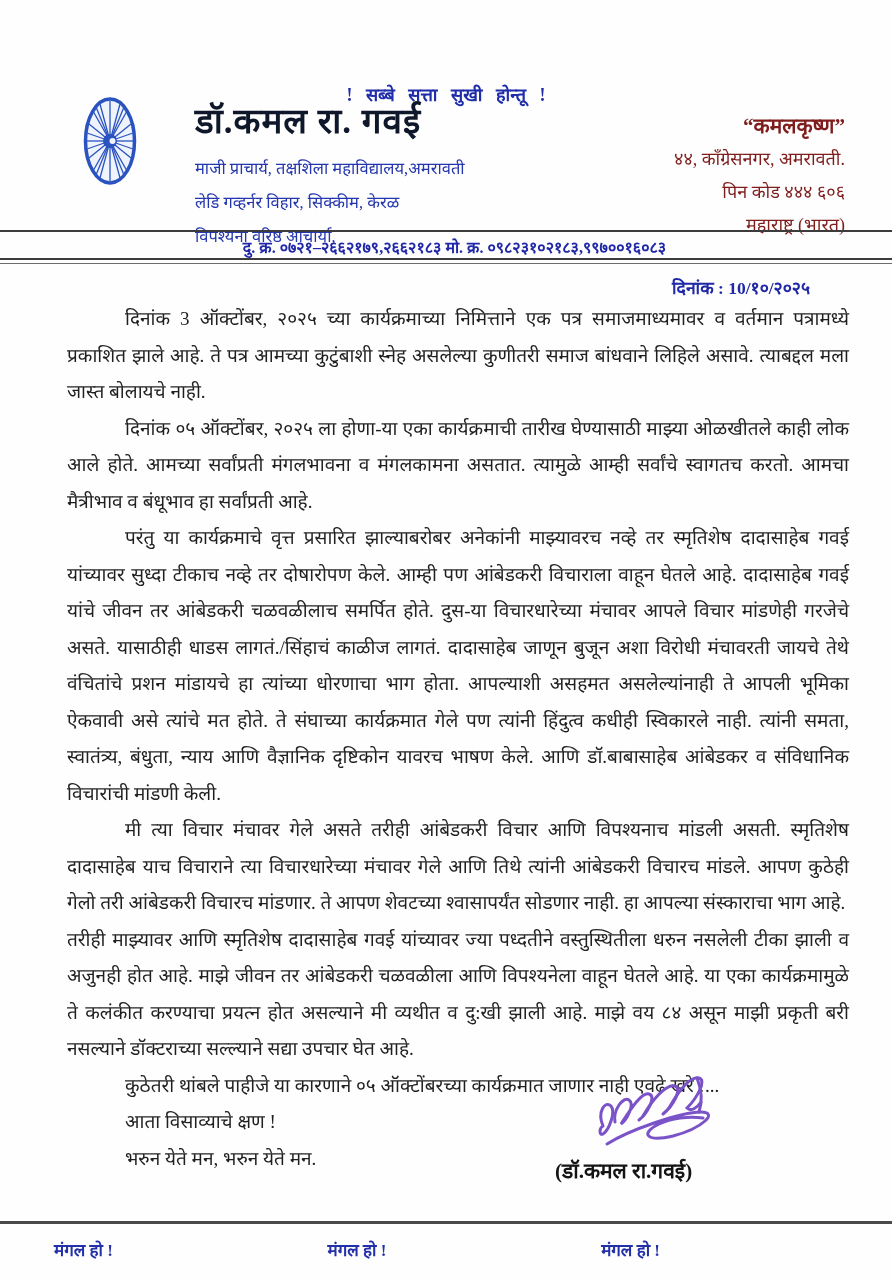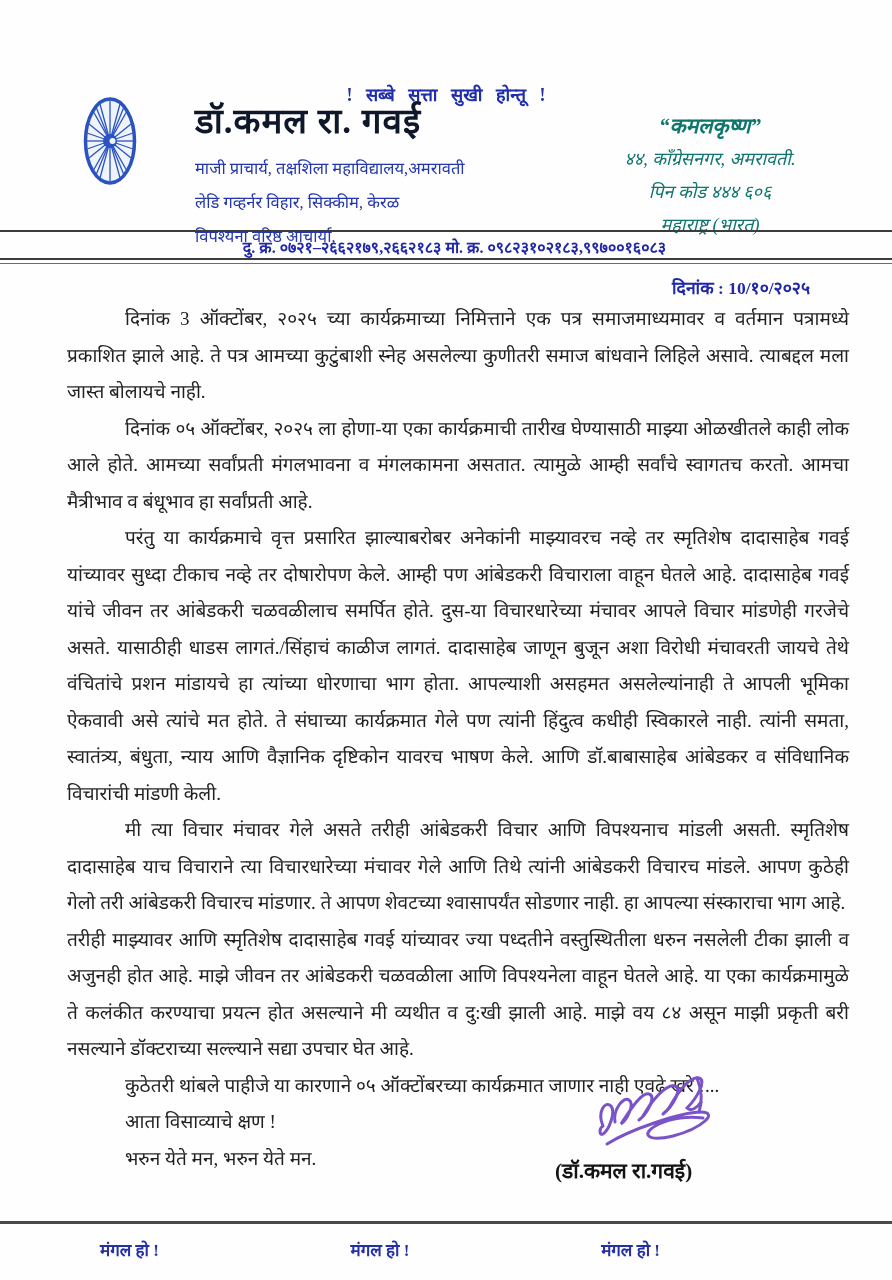--- a/index.html
+++ b/index.html
@@ -16,22 +16,22 @@
     color:#1f2dab; font-weight:bold; font-size:18px; word-spacing:9px;margin-top:20px;
   }
   .logo-wrap { position:absolute; left:83px; top:96px; width:54px; height:90px; }
   .name-block { position:absolute; left:195px; top:102px; width:360px; }
   .sender-name {
     color:#0f172a; font-weight:bold; font-size:35px; line-height:40px;
     letter-spacing:1px;
   }
   .sender-titles { margin-top:10px; color:#2436ad; font-size:16.5px; line-height:34px; }
   .addr-block {
-    position:absolute; left:575px; top:110px; width:270px; text-align:center;
-    color:#0f766e; font-size:18px; line-height:33px;font-style:italic;
+    position:absolute; left:575px; top:110px; width:270px; text-align:right;
+    color:#7f1d1d; font-size:18px; line-height:33px;
   }
   .house-name { font-weight:bold; font-size:21px; }
   .rule-1 { position:absolute; left:0; top:230px; width:892px; border-top:2.5px solid #3c3c3c; }
   .phone-line {
     position:absolute; left:0; top:236px; width:100%; text-align:center;
     color:#2028a8; font-weight:bold; font-size:16px;padding-left:17px;
   }
   .rule-2a { position:absolute; left:0; top:258px; width:892px; border-top:2.5px solid #3c3c3c; }
   .rule-2b { position:absolute; left:0; top:263px; width:892px; border-top:1px solid #6b6b6b; }
   .date-line {
@@ -48,21 +48,21 @@
   
   .signature-wrap { position:absolute; left:585px; top:1068px; width:160px; height:92px; }
   .printed-name {
     position:absolute; left:555px; top:1156px; width:210px; 
     font-weight:bold; font-size:21px; color:#141414;
   }
   
   .footer-rule { position:absolute; left:0; top:1221px; width:892px; border-top:3px solid #4a4a4a; }
   .footer-blessings {
     position:absolute; left:0; top:1238px; width:738px;
-    display:flex; justify-content:space-between; padding:0 78px 0 100px;
+    display:flex; justify-content:space-between; padding:0 78px 0 54px;
     color:#2330a9; font-size:17px; font-weight:bold;
   }
 </style>
 </head>
 <body>
 
 <div class="page">
 
   <div class="slogan">! सब्बे सत्ता सुखी होन्तू !</div>
 

